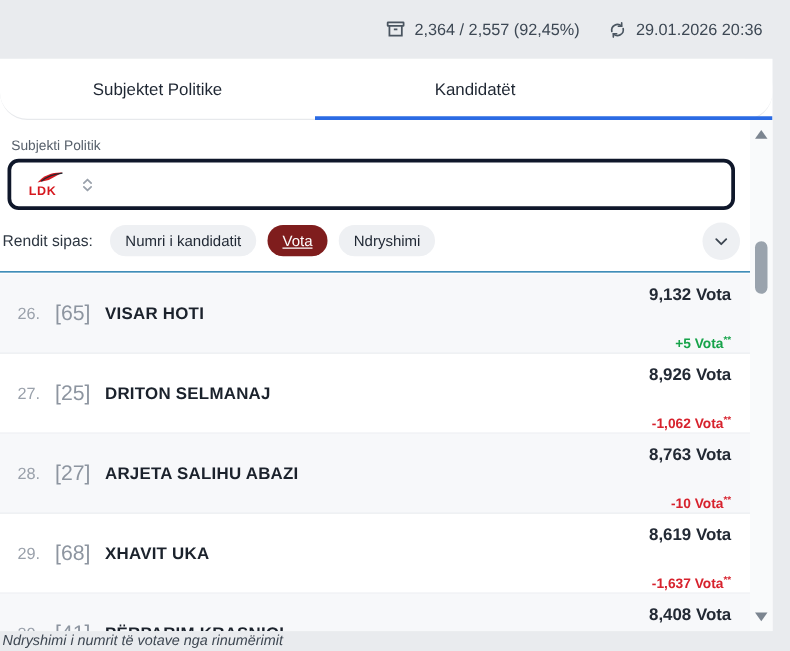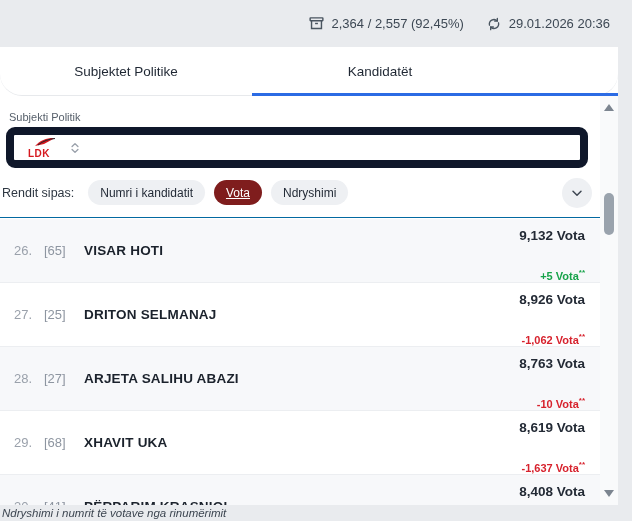--- a/index.html
+++ b/index.html
@@ -21,21 +21,21 @@
   .tabs { position:absolute; top:0; left:0; width:618px; height:49px; display:flex; border-bottom:1px solid #e7e9ec; background:#fff;border-radius:22px; }
   .tab { display:flex; align-items:center; justify-content:center; font-size:13.5px; color:#1f2733; cursor:pointer; position:relative; }
   .tab-1 { width:252px; }
   .tab-2 { flex:1; padding-right:110px; }
   .tab.active::after { content:""; position:absolute; left:0; right:0; bottom:-1px; height:3px; background:#2b6be4; }
 
   
   .panel-body { position:absolute; top:49px; left:0; width:600px; bottom:0; background:#fff; }
 
   .filter-label { position:absolute; top:15px; left:9px; font-size:11px; color:#57606b; }
-  .select-box { position:absolute; top:31px; left:6px; width:582px; height:41px; border:8px solid #0f172a; border-radius:9px;
+  .select-box { position:absolute; top:31px; left:6px; width:582px; height:41px; border:3px solid #0f172a; border-radius:9px;
                 background:#fff; display:flex; align-items:center; padding:0 14px; gap:10px; cursor:pointer; }
   .select-text { font-size:13px; font-weight:bold; color:#262e38; letter-spacing:.2px; flex:1; }
   .ldk-logo { position:relative; width:30px; height:22px; flex:0 0 auto; }
   .ldk-logo .ldk-text { position:absolute; bottom:0; left:0; font-size:10px; font-weight:bold; color:#d6181f; letter-spacing:.5px; }
   .ldk-logo svg { position:absolute; top:0; left:6px; }
 
   .sort-row { position:absolute; top:72px; left:0; width:600px; height:50px; border-bottom:1px solid #0369a1;
               display:flex; align-items:center; padding-left:2px; }
   .sort-label { font-size:12.5px; color:#2e3742; margin-right:14px; }
   .pill { height:25px; border-radius:13px; background:#eef0f3; color:#1f2733; font-size:12px;
@@ -43,21 +43,21 @@
           font-family:"Liberation Sans", sans-serif; }
   .pill.active { background:#7f1d1d; color:#ffffff;text-decoration:underline; }
   .collapse-btn { position:absolute; right:8px; top:10px; width:30px; height:30px; border-radius:50%;
                   background:#eef0f3; display:flex; align-items:center; justify-content:center; cursor:pointer; }
 
   
   .list { position:absolute; top:123px; left:0; width:600px; bottom:0; overflow:hidden; }
   .row { height:64px; display:flex; align-items:center; padding:0 15px 0 14px; border-bottom:1px solid #eceef1; }
   .row.alt { background:#f7f8fa; }
   .row-rank { width:30px; font-size:13px; color:#9aa1ab; }
-  .row-ballot { width:36px; font-size:13px; color:#8d95a0; }
+  .row-ballot { width:36px; font-size:17px; color:#8d95a0; }
   .row-name { flex:1; font-size:13.5px; font-weight:bold; color:#1b222c; letter-spacing:.2px; padding-left:4px; }
   .row-right { display:flex; flex-direction:column; align-items:flex-end; justify-content:space-between; height:100%; padding-top:9px; }
   .row-votes { font-size:13.5px; font-weight:bold; color:#232a35; }
   .row-change { font-size:11px; font-weight:bold; margin-top:5px; }
   .row-change sup { font-size:8px; }
   .row-change.up { color:#17a34a; }
   .row-change.down { color:#d7222d; }
 
   
   .scrollbar { position:absolute; top:49px; right:0; width:18px; bottom:0; background:#f9fafb; }

